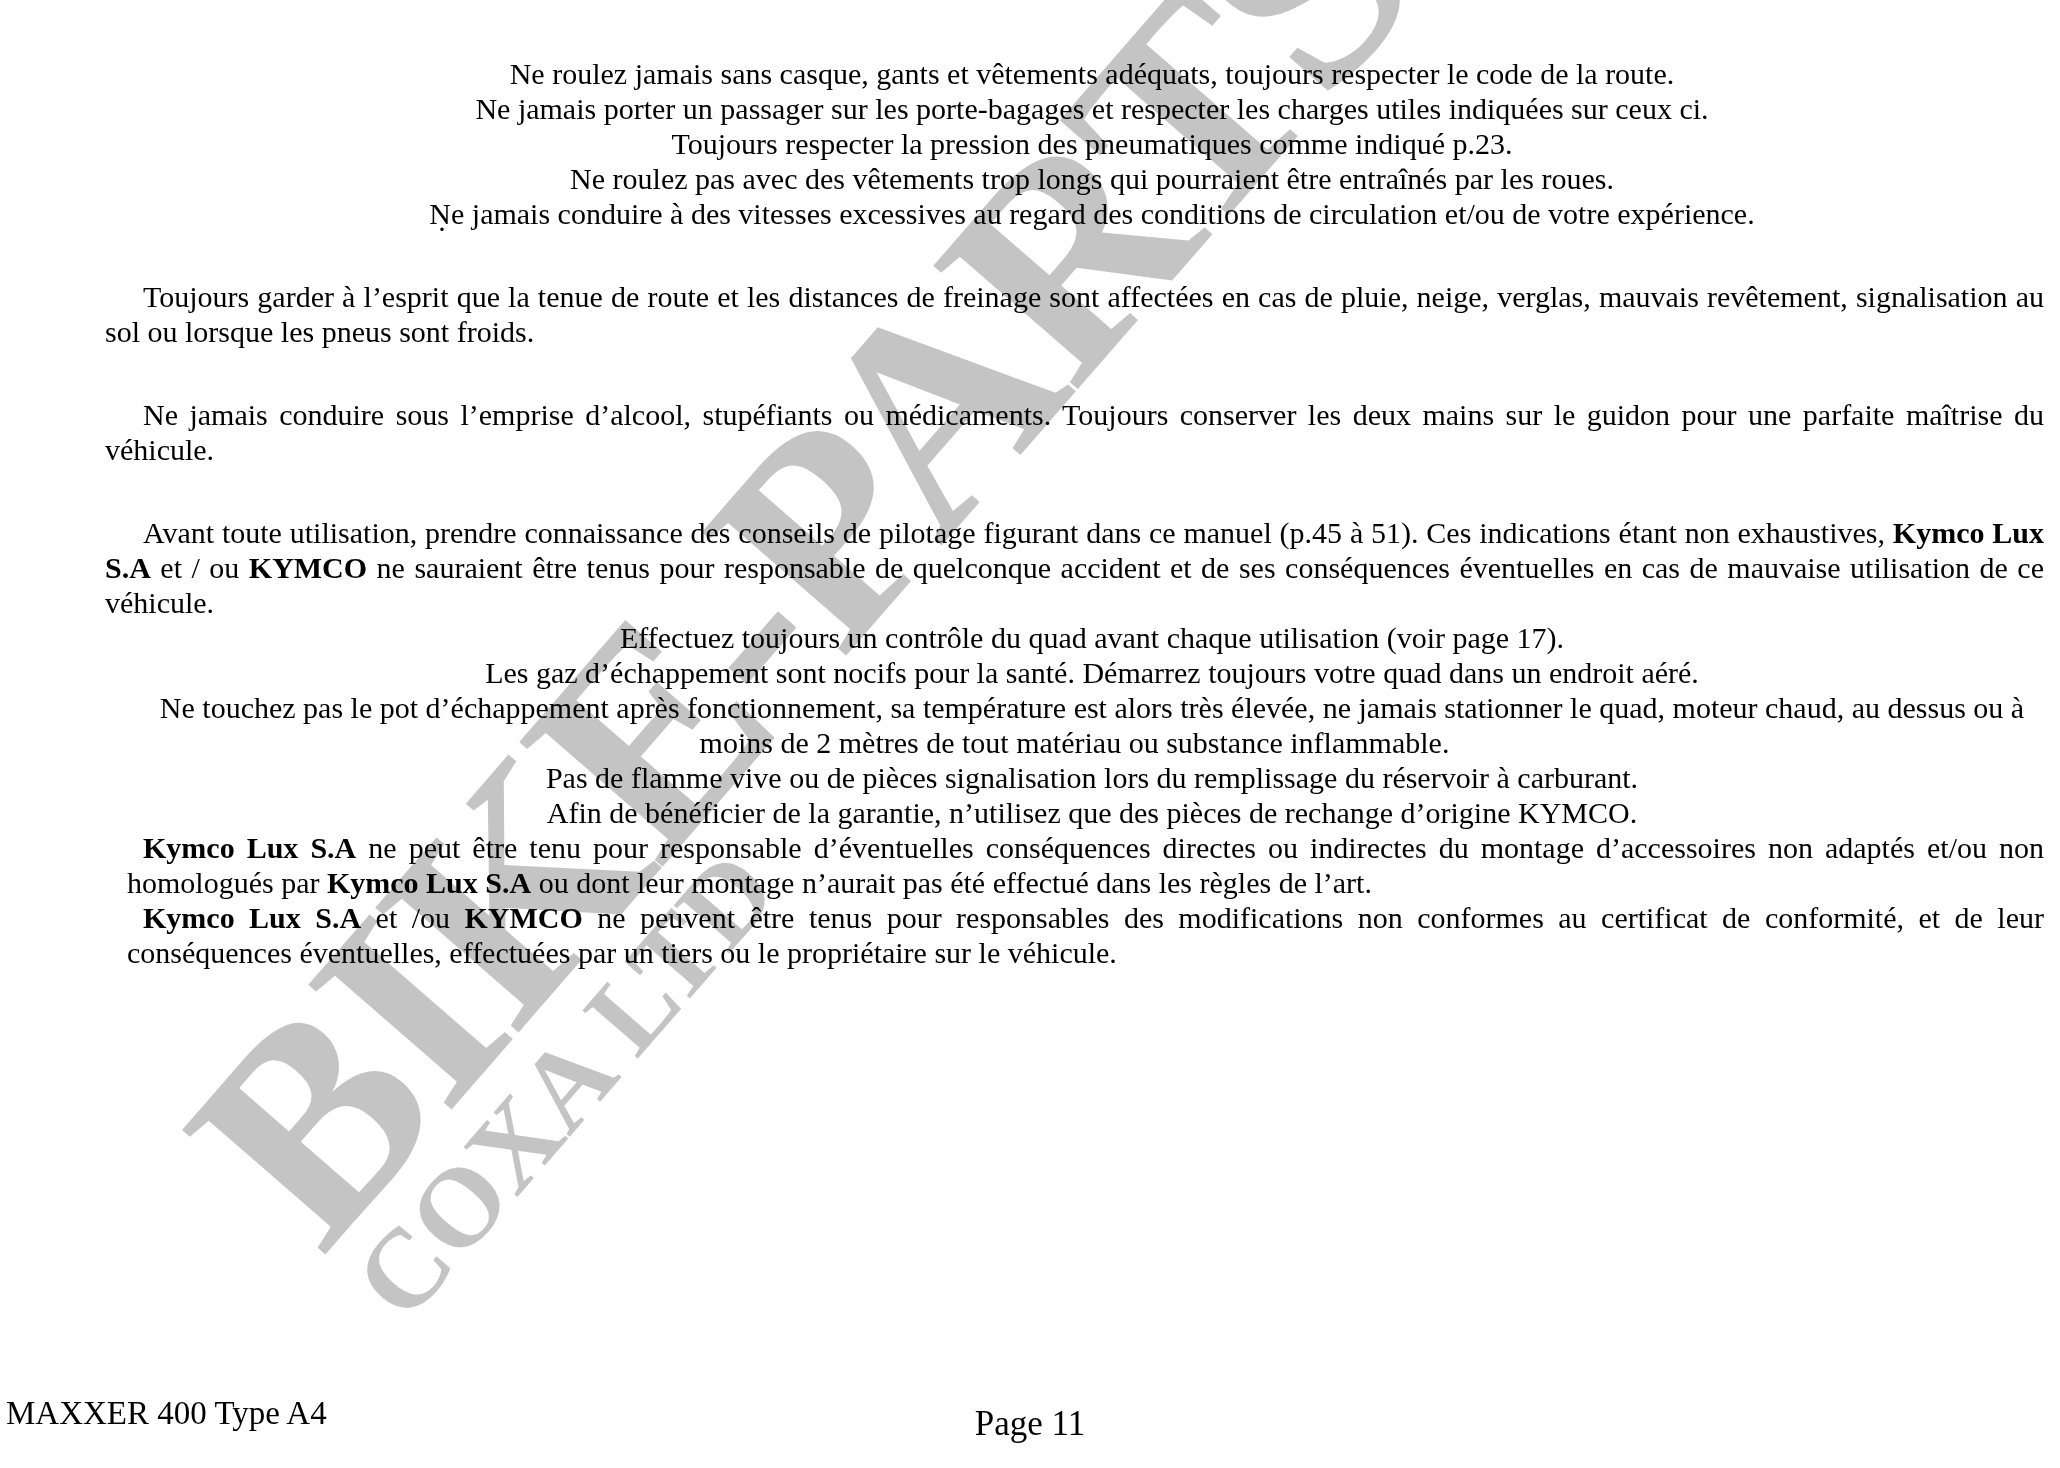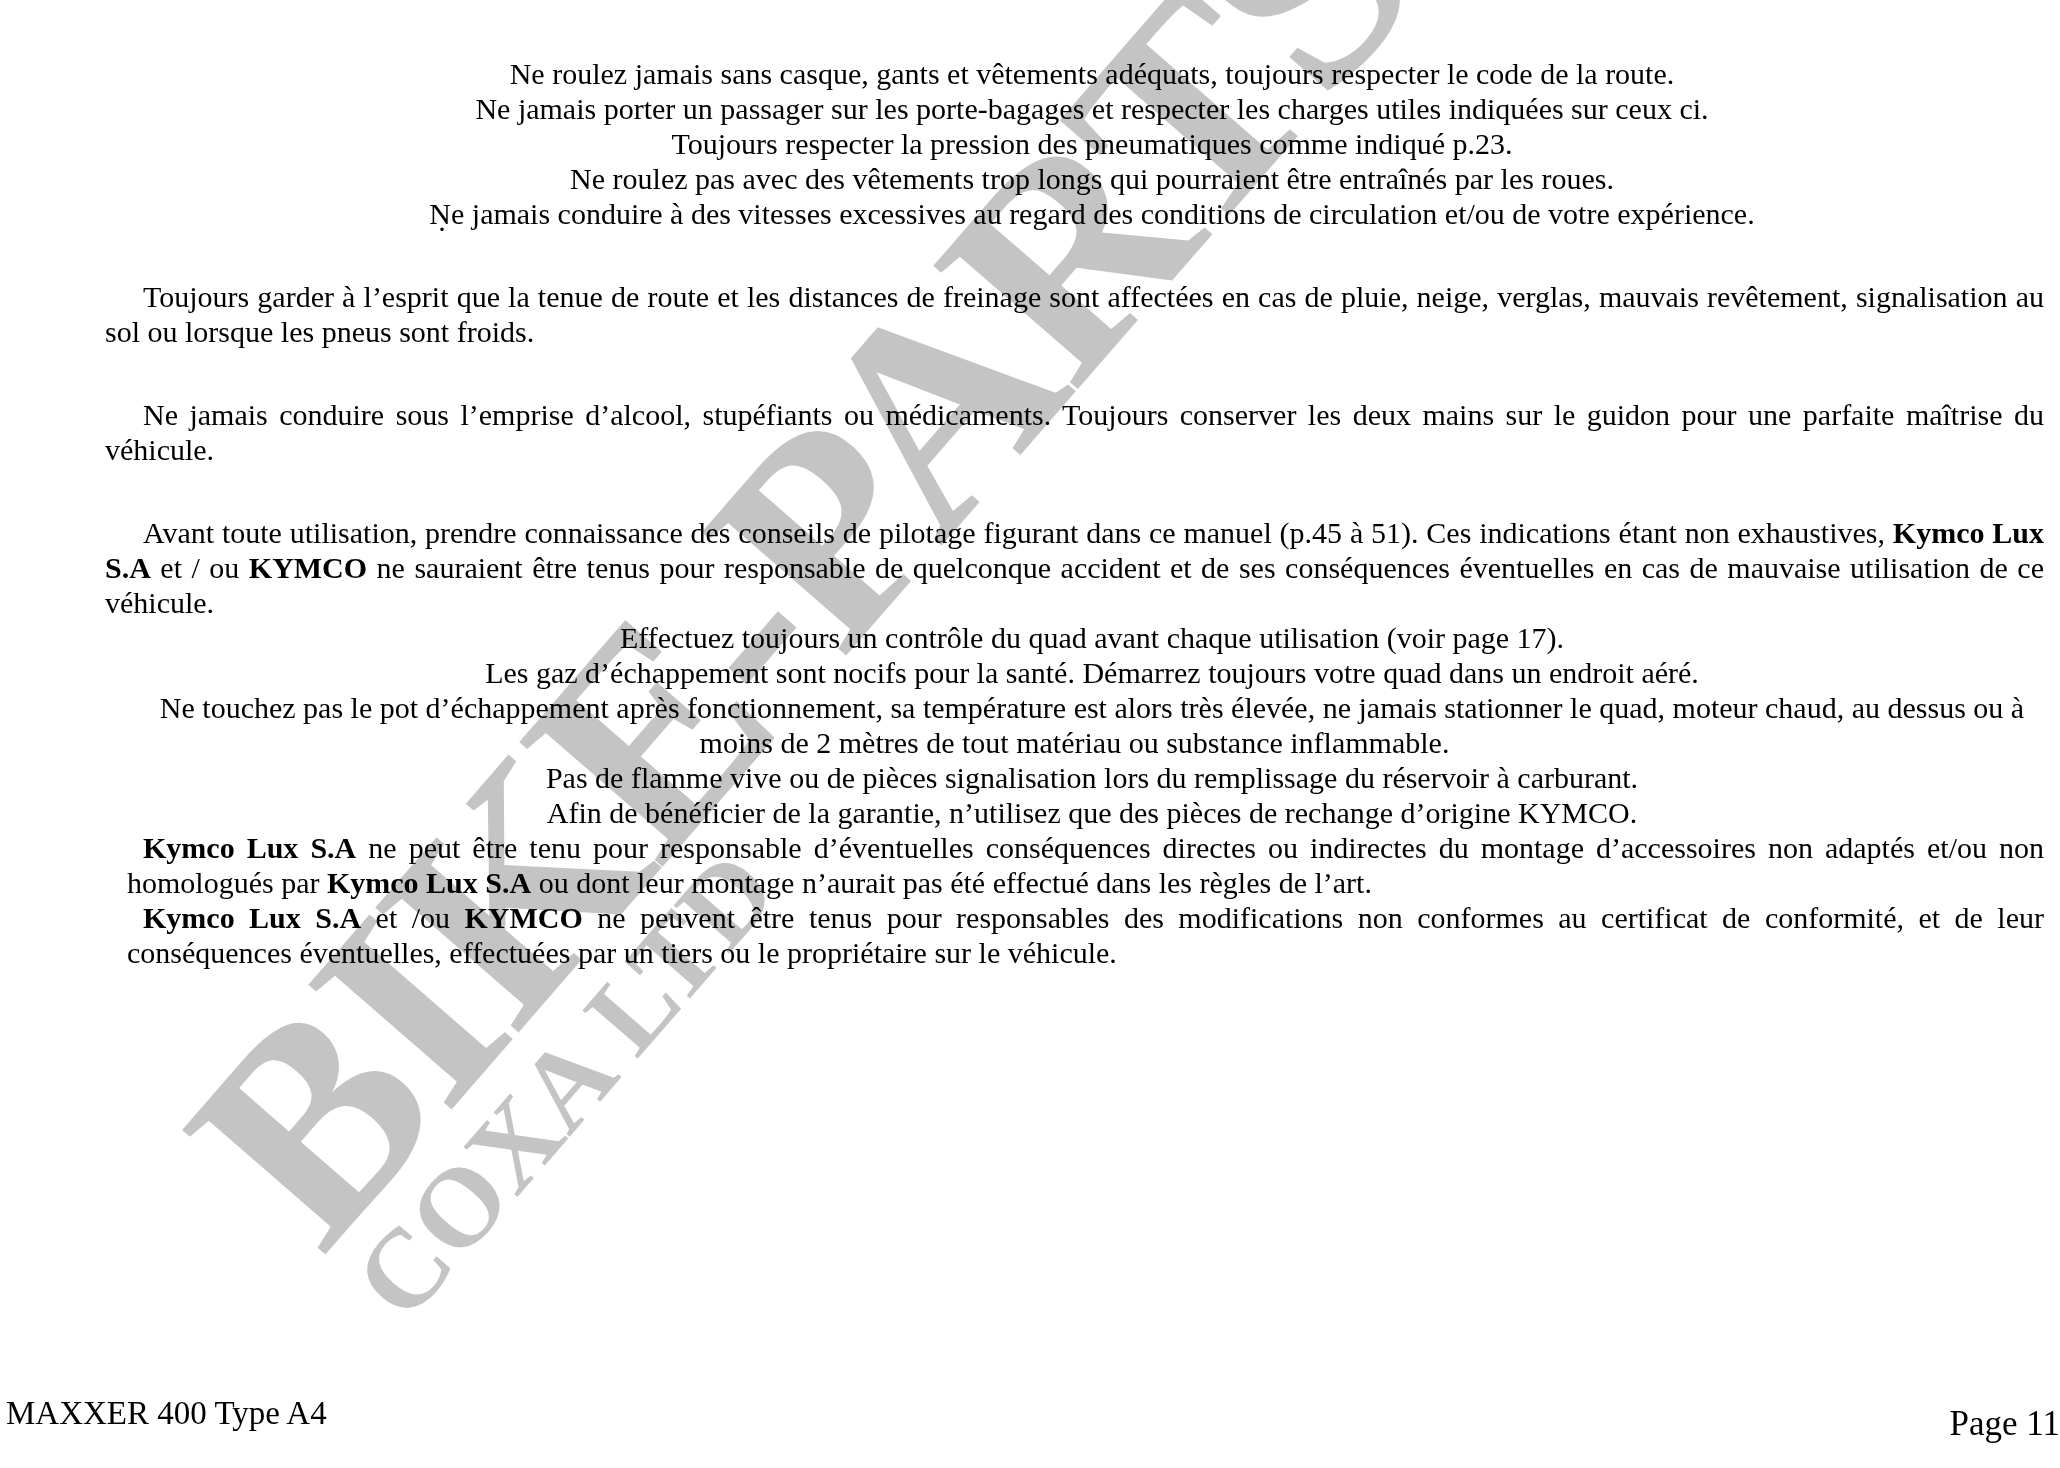--- a/index.html
+++ b/index.html
@@ -64,21 +64,21 @@
   .doc-footer {
     position:absolute; left:0; right:0; bottom:24px;
     z-index:2; height:44px;
   }
   .footer-left {
     position:absolute; left:6px; bottom:12px;
     font-size:33px;
   }
   .footer-center {
     position:absolute; left:0; right:0; bottom:0;
-    text-align:right; font-size:35px;
+    text-align:center; font-size:35px;
   }
 </style>
 </head>
 <body>
 
 <div class="watermark-layer">
   <div class="wm-primary">BIKE-PARTS</div>
   <div class="wm-secondary">COXA LTD</div>
 </div>
 

